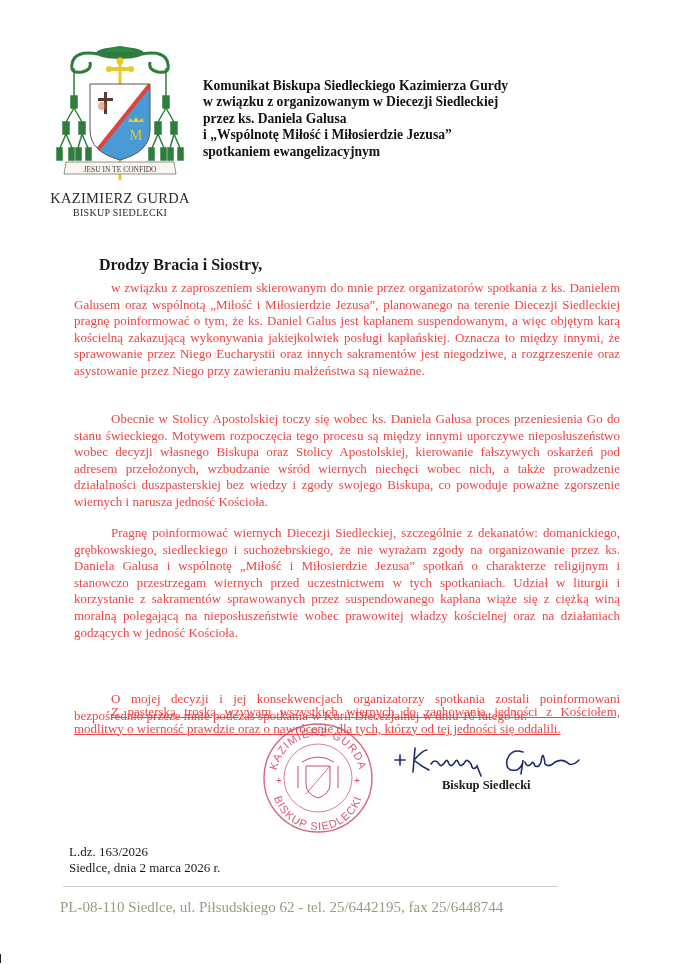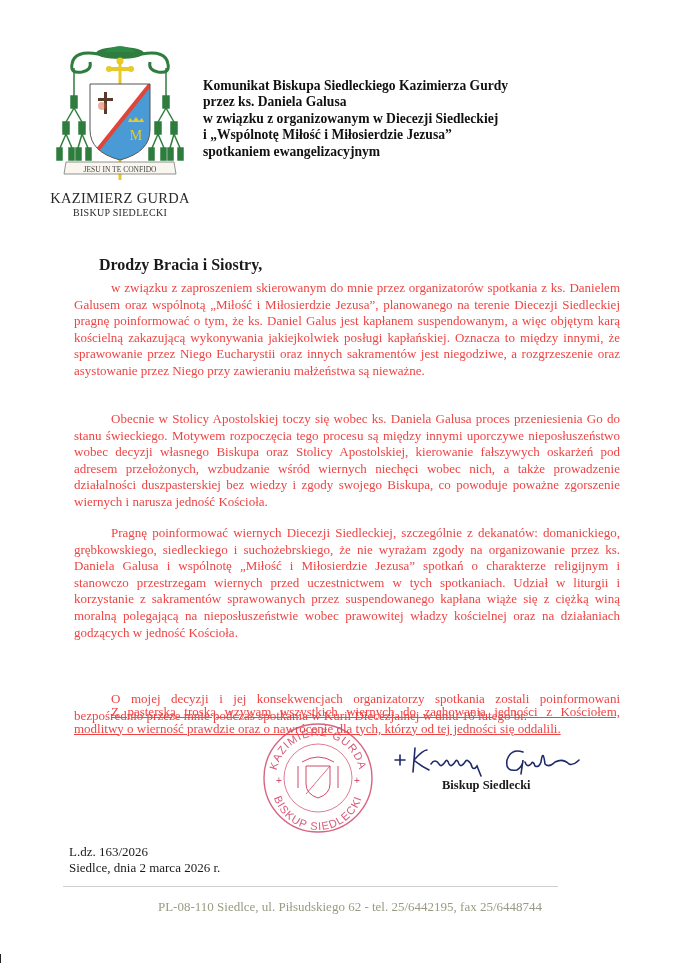--- a/index.html
+++ b/index.html
@@ -47,22 +47,22 @@
       position: absolute; left: 442px; top: 778px; font-weight: bold; font-size: 12.5px;
     }
     .ref {
       position: absolute; left: 69px; top: 844px; font-size: 13px; line-height: 16px;
     }
     .ref div { white-space: nowrap; }
     .footer-rule {
       position: absolute; left: 63px; top: 886px; width: 495px; height: 1px; background: #cfcfcf;
     }
     .footer-address {
-      position: absolute; left: 60px; top: 899px; width: 580px; text-align: center;
-      font-size: 13px; color: #9a9a84;
+      position: absolute; left: 60px; top: 899px; width: 580px; 
+      font-size: 15px; color: #9a9a84;
     }
     .margin-mark {
       position: absolute; left: 0; top: 954px; width: 1px; height: 9px; background: #222;
     }
   </style>
 </head>
 <body>
 
 <svg class="crest" viewBox="0 0 136 140">
 
@@ -133,22 +133,22 @@
 
   <path d="M14 122 L122 122 L124 134 L12 134 Z" fill="#f8f6ee" stroke="#777" stroke-width="0.8"></path>
   <text x="68" y="131.5" font-family="Liberation Serif, serif" font-size="7.5" fill="#444" text-anchor="middle">JESU IN TE CONFIDO</text>
 </svg>
 
 <div class="author-name">KAZIMIERZ GURDA</div>
 <div class="author-title">BISKUP SIEDLECKI</div>
 
 <div class="title-block">
   <div>Komunikat Biskupa Siedleckiego Kazimierza Gurdy</div>
+  <div>w związku z organizowanym w Diecezji Siedleckiej</div>
   <div>przez ks. Daniela Galusa</div>
-  <div>w związku z organizowanym w Diecezji Siedleckiej</div>
   <div>i „Wspólnotę Miłość i Miłosierdzie Jezusa”</div>
   <div>spotkaniem ewangelizacyjnym</div>
 </div>
 
 <div class="salutation">Drodzy Bracia i Siostry,</div>
 
 <div class="body-text p1">
   <p>w związku z zaproszeniem skierowanym do mnie przez organizatorów spotkania z ks. Danielem Galusem oraz wspólnotą „Miłość i Miłosierdzie Jezusa”, planowanego na terenie Diecezji Siedleckiej pragnę poinformować o tym, że ks. Daniel Galus jest kapłanem suspendowanym, a więc objętym karą kościelną zakazującą wykonywania jakiejkolwiek posługi kapłańskiej. Oznacza to między innymi, że sprawowanie przez Niego Eucharystii oraz innych sakramentów jest niegodziwe, a rozgrzeszenie oraz asystowanie przez Niego przy zawieraniu małżeństwa są nieważne.</p>
 </div>
 <div class="body-text p2">

